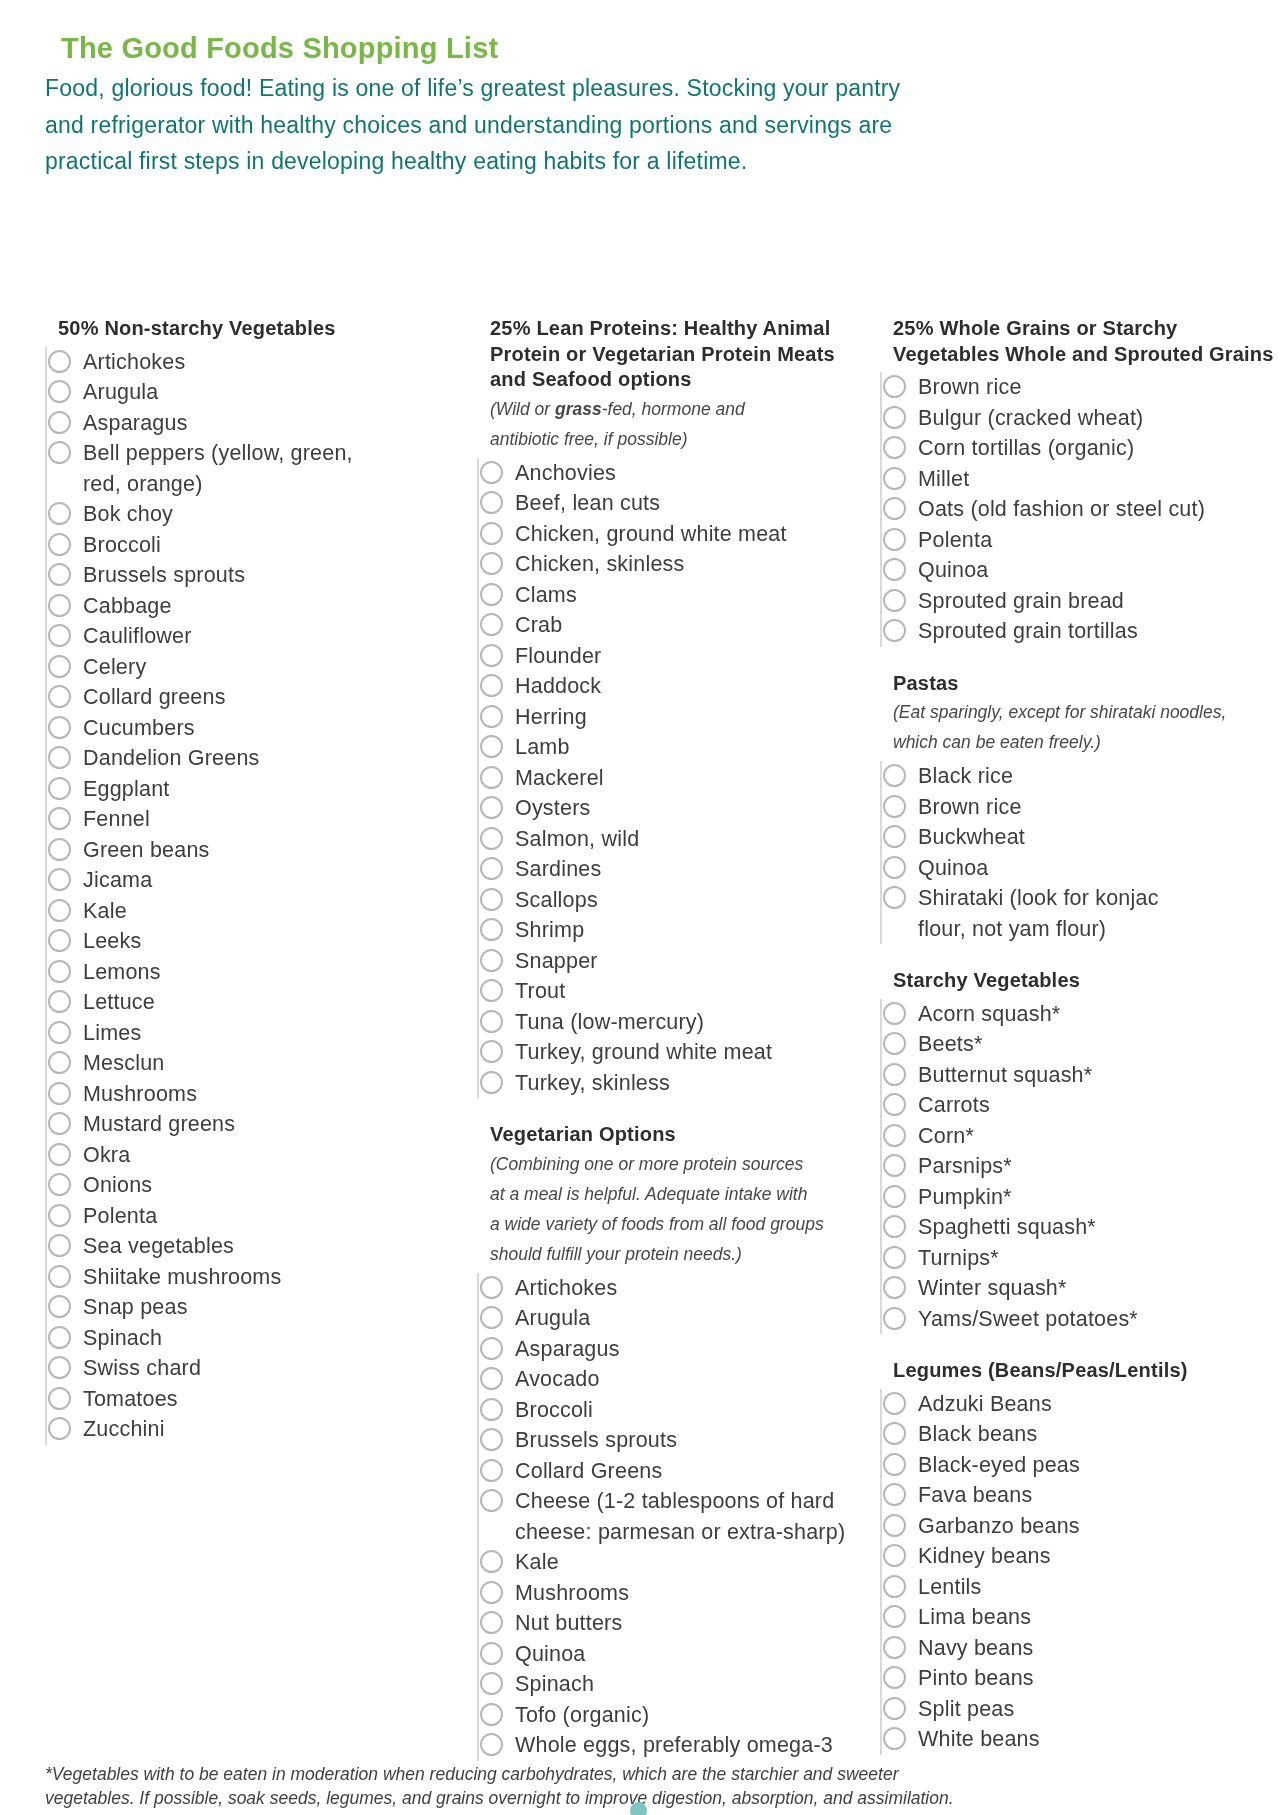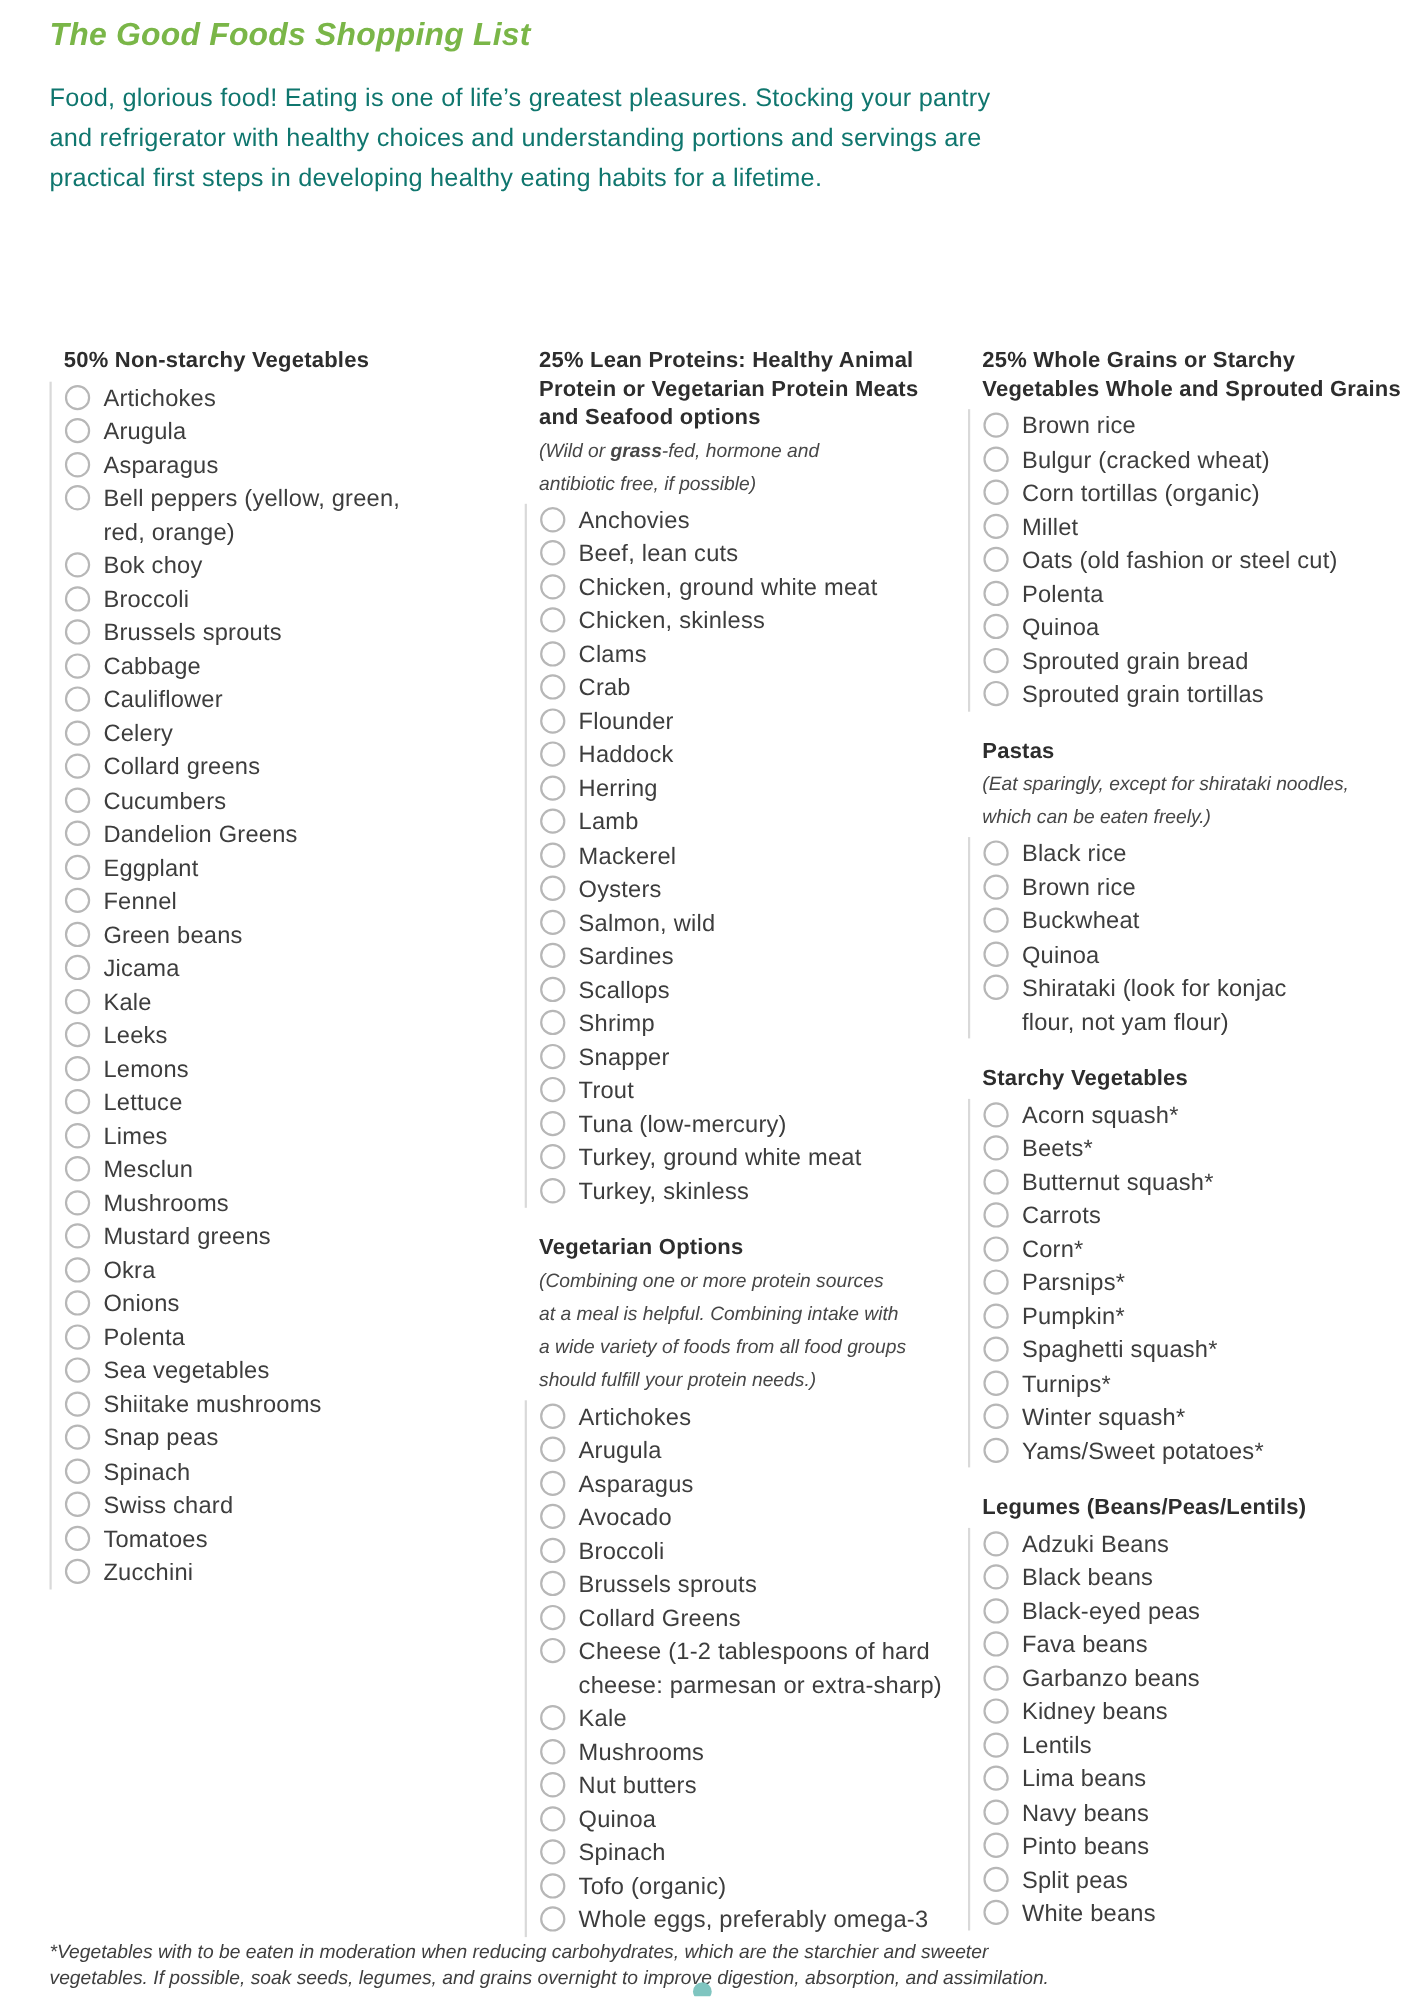--- a/index.html
+++ b/index.html
@@ -5,22 +5,22 @@
   html,body{margin:0;padding:0;background:#ffffff;}
   .page{
     position:relative;
     width:1285px;height:1815px;
     background:#ffffff;
     overflow:hidden;
     font-family:"Liberation Sans", sans-serif;
     color:#3d3d3d;
   }
   .title{
-    position:absolute;left:45px;top:16px;margin:0;
-    font-size:29px;font-weight:700;letter-spacing:.2px;font-style:italic;
+    position:absolute;left:45px;top:16px;margin:16px;
+    font-size:29px;font-weight:700;letter-spacing:.2px;
   }
   .intro{
     position:absolute;left:45px;top:70px;margin:0;
     font-size:23px;line-height:36.5px;letter-spacing:.2px;
     color:#0f766e;white-space:pre-line;
   }
   .columns{
     position:absolute;left:45px;top:316px;
     display:flex;align-items:flex-start;
   }
@@ -36,21 +36,21 @@
     color:#2d2d2d;white-space:pre-line;
   }
   .sec-note{
     margin:0 0 7px 13px;
     font-size:17.5px;font-style:italic;line-height:23px;
     color:#474747;
   }
   .sec-note .b{font-weight:700;}
   .items{
     border-left:2px solid #d9d9d9;
-    padding-left:12px;
+    padding-left:1px;
   }
   .item{
     display:flex;align-items:flex-start;
     font-size:21.5px;line-height:30.5px;letter-spacing:.2px;
     color:#3d3d3d;
   }
   .cb{
     flex:none;width:23px;height:23px;
     border:2px solid #b7b7b7;border-radius:50%;
     background:#ffffff;
@@ -315,21 +315,21 @@
             </div>
             <div class="item">
               <span class="cb"></span>
               <span class="item-label">Turkey, skinless</span>
             </div>
           </div>
         </div>
         <div class="section">
           <h2 class="sec-title">Vegetarian Options</h2>
           <div class="sec-note">(Combining one or more protein sources</div>
-          <div class="sec-note">at a meal is helpful. Combining intake with</div>
+          <div class="sec-note">at a meal is helpful. Adequate intake with</div>
           <div class="sec-note">a wide variety of foods from all food groups</div>
           <div class="sec-note">should fulfill your protein needs.)</div>
           <div class="items">
             <div class="item">
               <span class="cb"></span>
               <span class="item-label">Artichokes</span>
             </div>
             <div class="item">
               <span class="cb"></span>
               <span class="item-label">Arugula</span>

